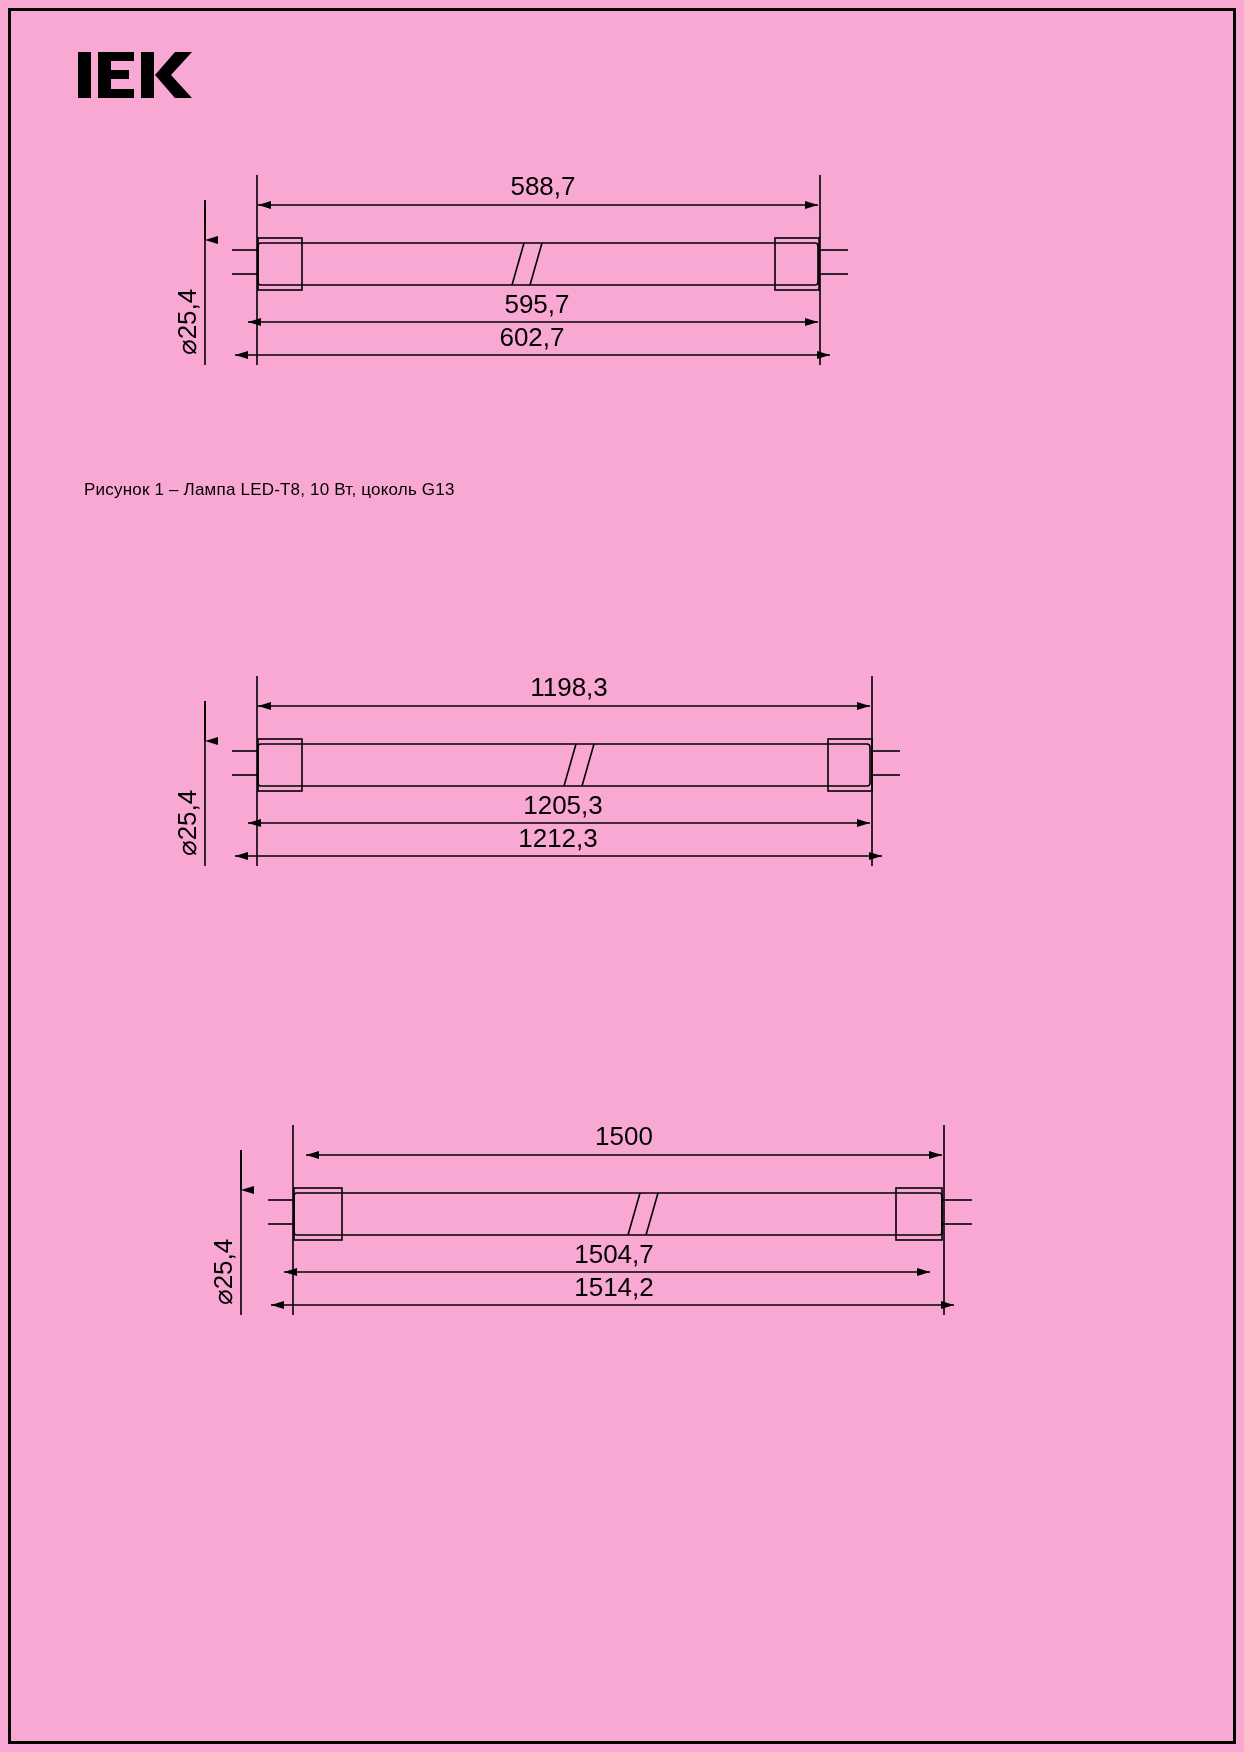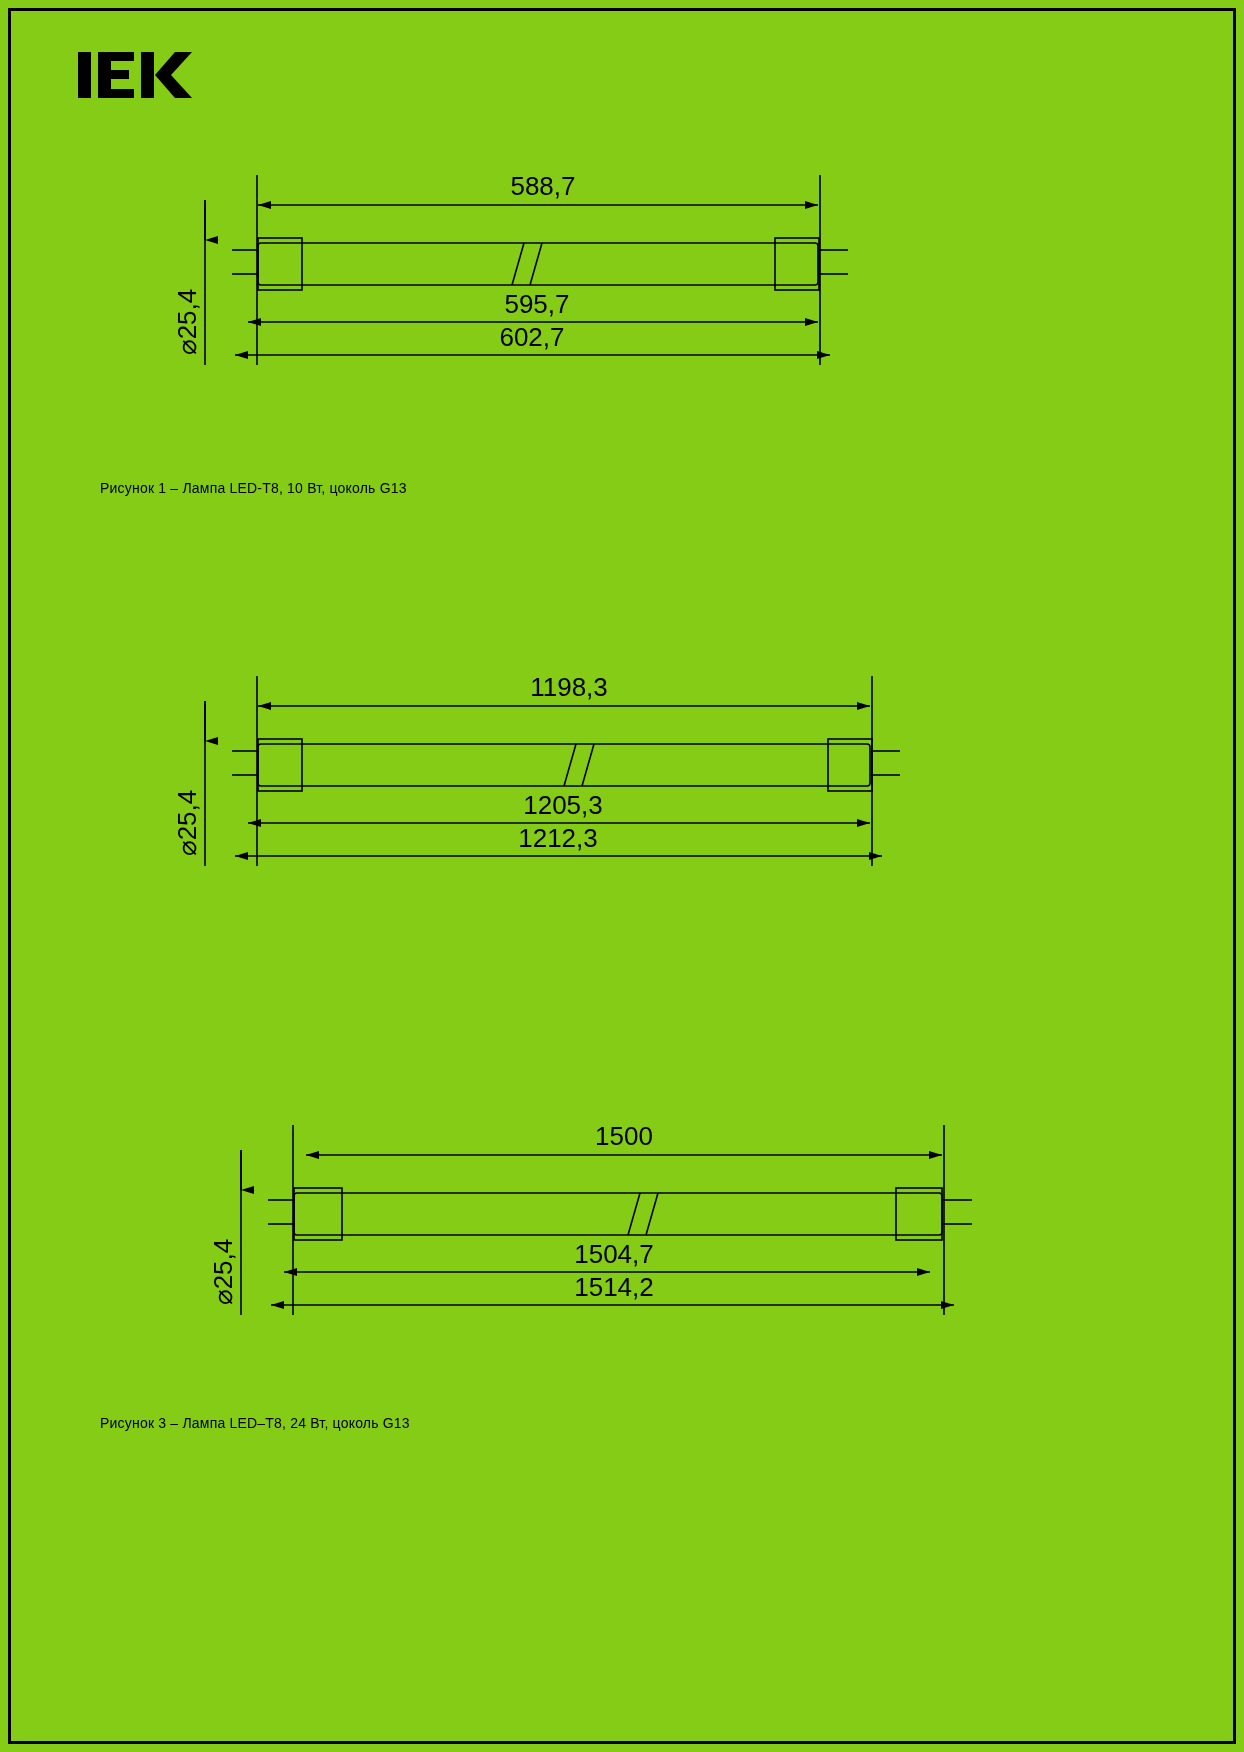--- a/index.html
+++ b/index.html
@@ -7,21 +7,21 @@
     padding: 0;
     background: #ffffff;
   }
   body {
     font-family: "Liberation Sans", sans-serif;
   }
   .page {
     position: relative;
     width: 1244px;
     height: 1752px;
-    background: #84cc16;
+    background: #f9a8d4;
     box-sizing: border-box;
     overflow: hidden;
     text-decoration: underline;
   }
   .page-border {
     position: absolute;
     left: 8px;
     top: 8px;
     width: 1228px;
     height: 1736px;
@@ -41,25 +41,24 @@
     position: absolute;
     left: 0;
     width: 1244px;
   }
   .fig-svg {
     display: block;
   }
   .caption {
     position: absolute;
     left: 84px;
-    font-size: 14px;
+    font-size: 17px;
     color: #000;
     white-space: nowrap;
     letter-spacing: 0.2px;
-    margin-left: 16px;
   }
 </style>
 </head>
 <body>
 
 <div class="page">
   <div class="page-border"></div>
 
   <div class="logo">
     <svg width="120" height="62" viewBox="0 0 120 62" xmlns="http://www.w3.org/2000/svg">
@@ -185,16 +184,15 @@
         <line x1="248" y1="172" x2="894" y2="172" marker-start="url(#arrL)" marker-end="url(#arrR)"></line>
         <line x1="235" y1="205" x2="918" y2="205" marker-start="url(#arrL)" marker-end="url(#arrR)"></line>
       </g>
 
       <text x="588" y="45" font-family="Liberation Sans, sans-serif" font-size="26" text-anchor="middle" fill="#000">1500</text>
       <text x="578" y="163" font-family="Liberation Sans, sans-serif" font-size="26" text-anchor="middle" fill="#000">1504,7</text>
       <text x="578" y="196" font-family="Liberation Sans, sans-serif" font-size="26" text-anchor="middle" fill="#000">1514,2</text>
 
       <text x="196" y="205" font-family="Liberation Sans, sans-serif" font-size="26" fill="#000" transform="rotate(-90 196 205)">⌀25,4</text>
     </svg>
-    <div class="caption" style="top:315px;">Рисунок 3 – Лампа LED–T8, 24 Вт, цоколь G13</div>
   </div>
 
 </div>
 
 </body></html>

